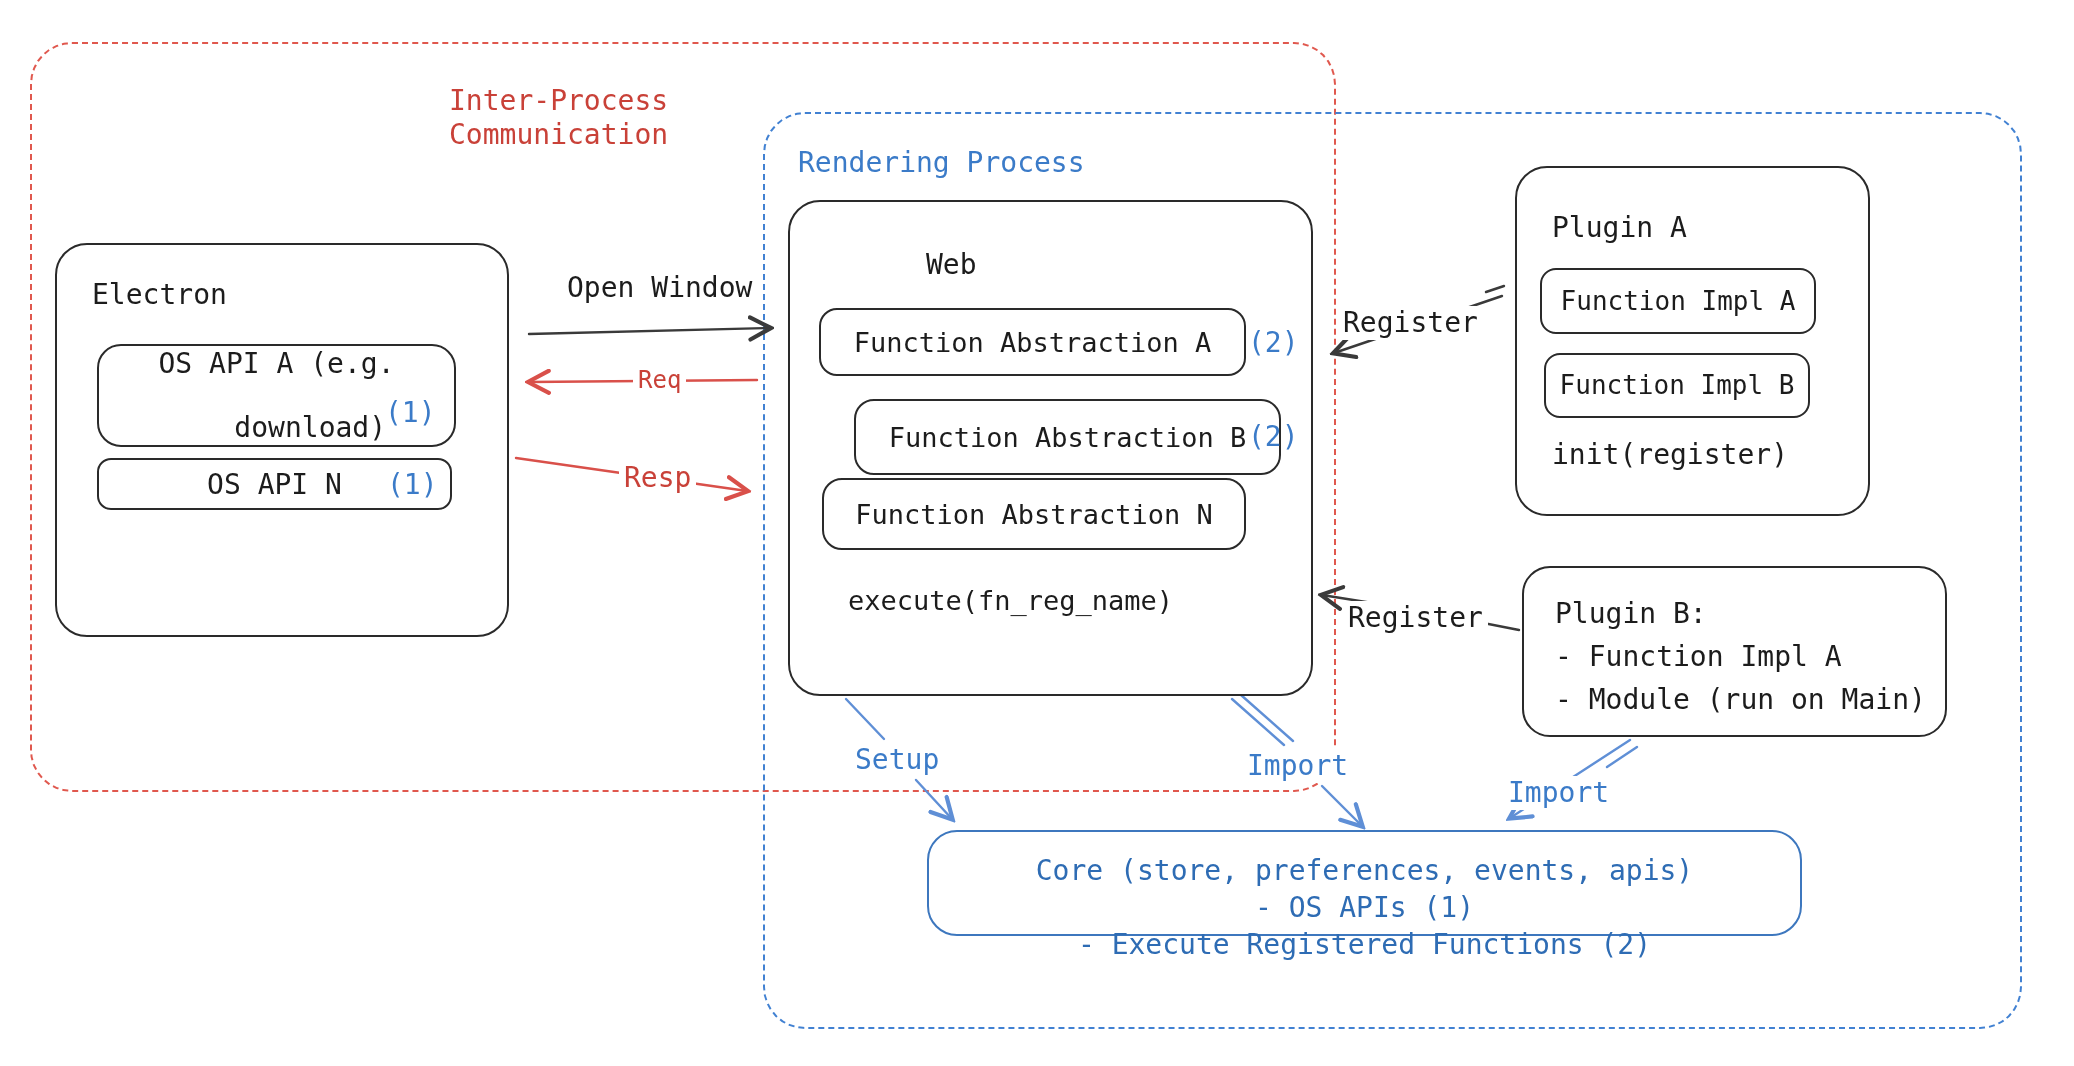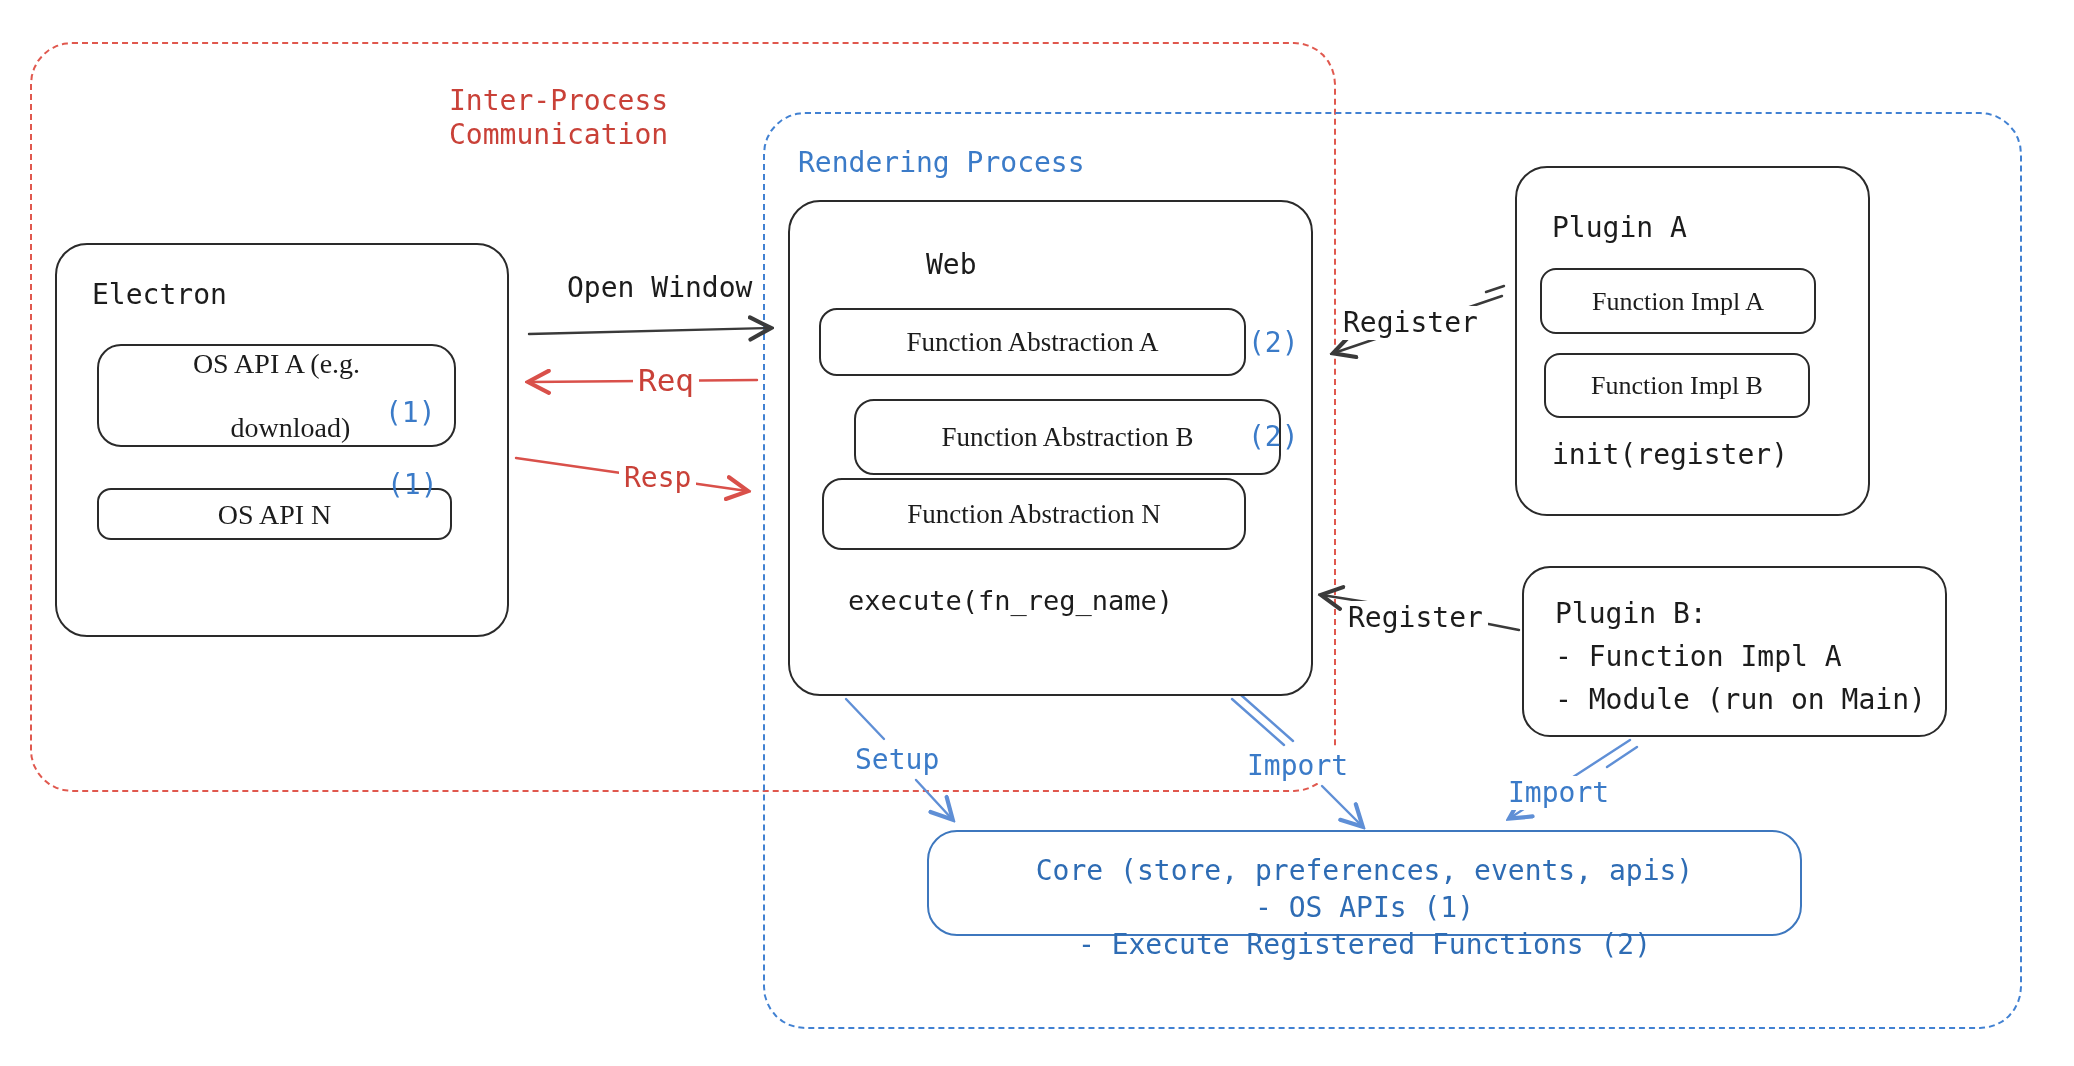--- a/index.html
+++ b/index.html
@@ -9,21 +9,21 @@
     color:var(--ink,#1c1c1c);
   }
   
   .boundary{position:absolute;border-radius:42px;background:transparent;}
   .boundary.red{border:2.5px dashed var(--red-border,#e0584e);}
   .boundary.blue{border:2.5px dashed var(--blue-border,#4181d2);}
   
   .node{position:absolute;background:#fff;border:2px solid var(--stroke,#2a2a2a);}
   .chip{position:absolute;background:#fff;border:2px solid var(--stroke,#2a2a2a);
         display:flex;align-items:center;justify-content:center;text-align:center;
-        font-size:27px;line-height:31px;white-space:pre;font-family:Liberation Serif, serif;}
+        font-size:27px;line-height:31px;white-space:pre;}
   .label{position:absolute;white-space:pre-line;font-size:28px;line-height:34px;}
   .blue-text{color:var(--blue,#3b7bc8);}
   .red-text{color:var(--red,#c94138);margin-left:25px;}
   .badge{position:absolute;color:var(--blue,#3b7bc8);font-size:28px;}
   .gapbg{background:#fff;padding:0 5px;}
   
   .core{position:absolute;background:#fff;border:2px solid var(--core-border,#3d77be);
         border-radius:30px;color:var(--core-text,#2e6cb4);
         text-align:center;font-size:28px;line-height:37px;padding-top:20px;white-space:pre-line;}
   svg.overlay{position:absolute;left:0;top:0;pointer-events:none;}
@@ -101,21 +101,21 @@
 
   <div class="node" style="left:55px;top:243px;width:450px;height:390px;border-radius:32px;"></div>
   <div class="label" style="left:92px;top:278px;">Electron</div>
 
   <div class="chip" style="left:97px;top:344px;width:355px;height:99px;border-radius:24px;font-size:28px;line-height:32px;">
     <span><span>OS API A (e.g.</span><br>
     <span>download)</span></span>
   </div>
   <div class="badge" style="left:385px;top:396px;">(1)</div>
 
-  <div class="chip" style="left:97px;top:458px;width:351px;height:48px;border-radius:14px;font-size:28px;margin-top:30px;">
+  <div class="chip" style="left:97px;top:458px;width:351px;height:48px;border-radius:14px;font-size:28px;">
     <span>OS API N</span>
   </div>
   <div class="badge" style="left:387px;top:468px;">(1)</div>
 
   <div class="node" style="left:788px;top:200px;width:521px;height:492px;border-radius:32px;"></div>
   <div class="label" style="left:926px;top:248px;">Web</div>
 
   <div class="chip" style="left:819px;top:308px;width:423px;height:64px;border-radius:18px;">
     <span>Function Abstraction A</span>
   </div>
@@ -142,21 +142,21 @@
     <span>Function Impl B</span>
   </div>
   <div class="label" style="left:1552px;top:438px;">init(register)</div>
 
   <div class="node" style="left:1522px;top:566px;width:421px;height:167px;border-radius:28px;"></div>
   <div class="label" style="left:1555px;top:592px;line-height:43px;white-space:pre;"><span>Plugin B:</span><br><span>- Function Impl A</span><br><span>- Module (run on Main)</span></div>
 
   <div class="core" style="left:927px;top:830px;width:875px;height:106px;box-sizing:border-box;"><span>Core (store, preferences, events, apis)</span><br><span>- OS APIs (1)</span><br><span>- Execute Registered Functions (2)</span></div>
 
   <div class="label" style="left:552px;top:271px;margin-left:15px;">Open Window</div>
-  <div class="label red-text gapbg" style="left:608px;top:363px;font-size:31px;">Req</div>
+  <div class="label red-text gapbg" style="left:608px;top:363px;font-size:24px;">Req</div>
   <div class="label red-text gapbg" style="left:594px;top:461px;">Resp</div>
   <div class="label gapbg" style="left:1338px;top:306px;">Register</div>
   <div class="label gapbg" style="left:1343px;top:601px;">Register</div>
   <div class="label blue-text gapbg" style="left:850px;top:743px;">Setup</div>
   <div class="label blue-text gapbg" style="left:1242px;top:749px;">Import</div>
   <div class="label blue-text gapbg" style="left:1503px;top:776px;">Import</div>
 
 </div>
 
 </body></html>

